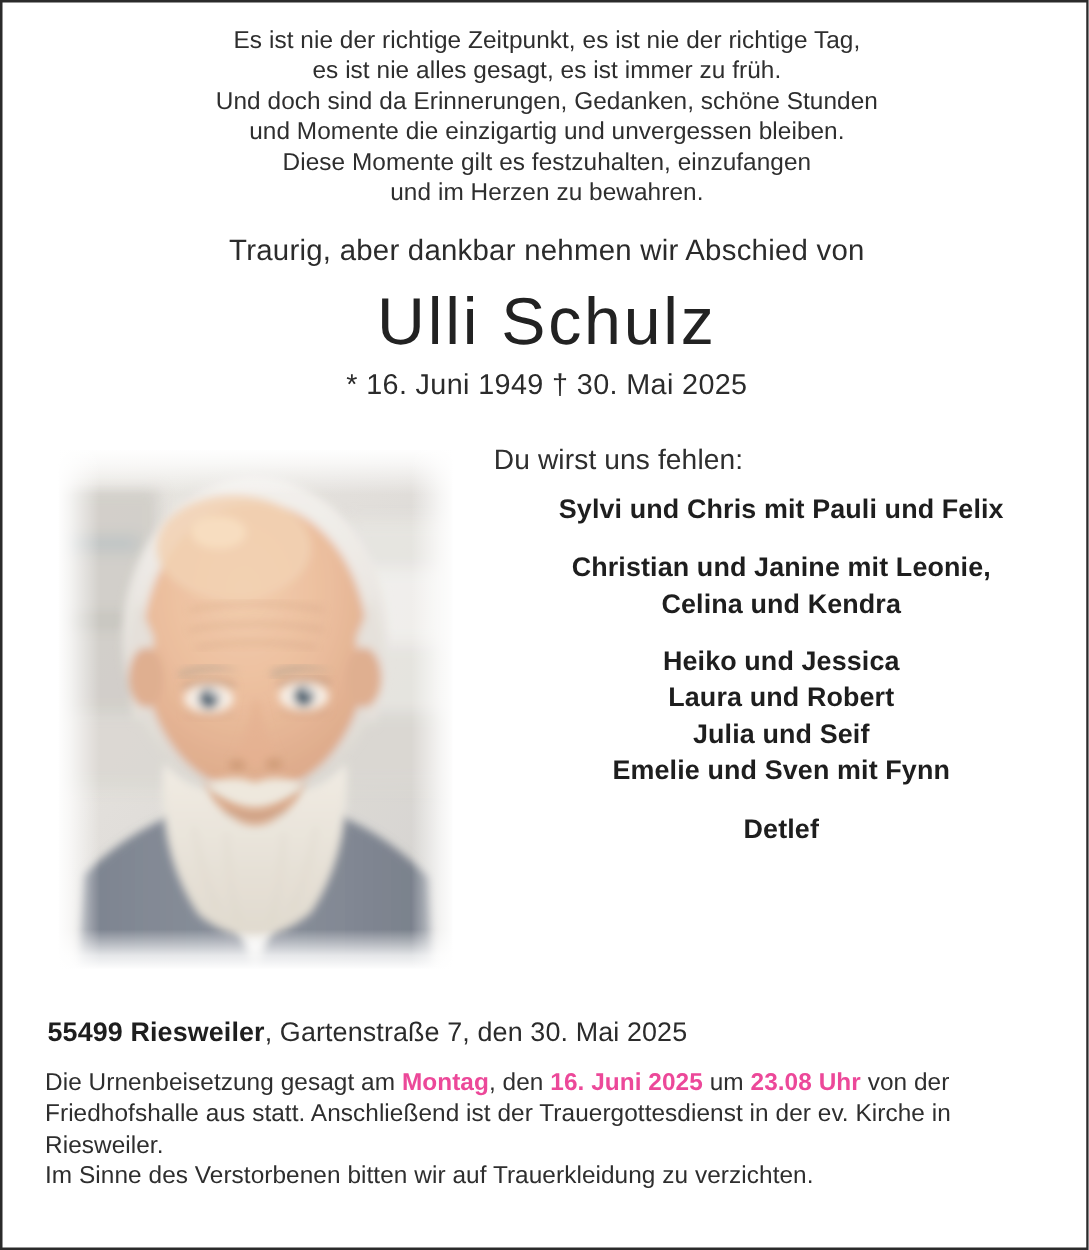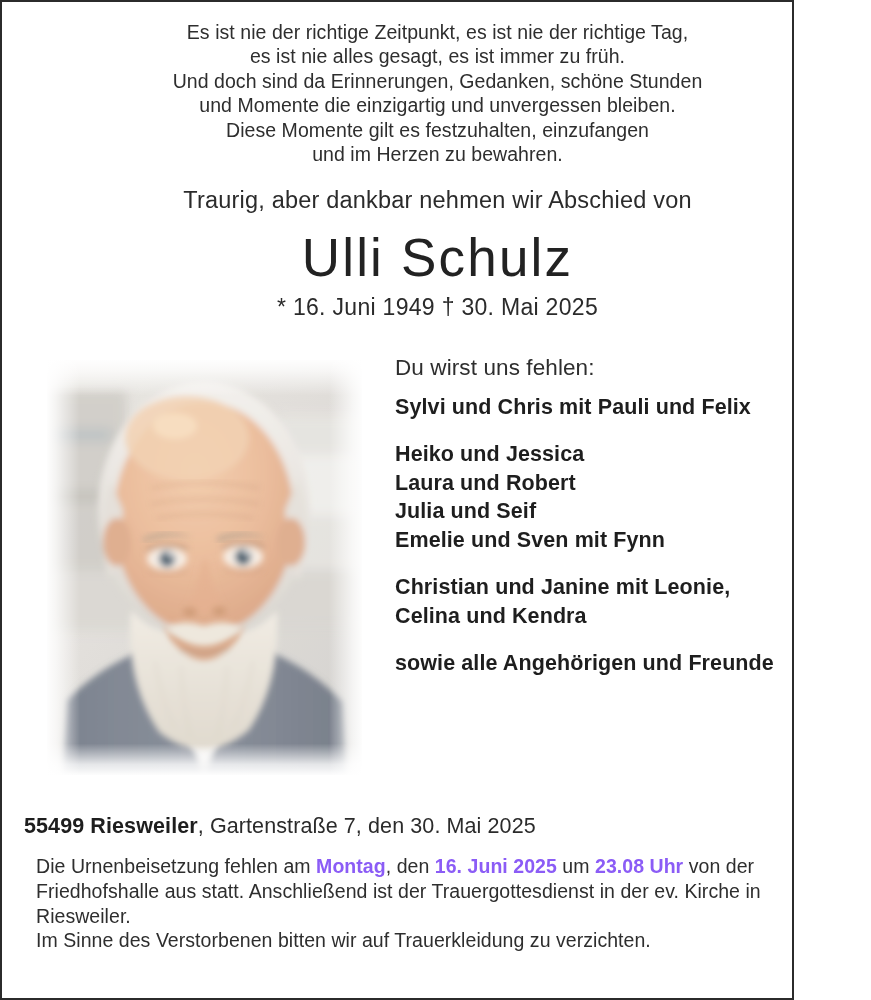--- a/index.html
+++ b/index.html
@@ -6,21 +6,21 @@
     margin: 0;
     padding: 0;
     background: #ffffff;
   }
   body {
     font-family: "Liberation Sans", sans-serif;
     -webkit-font-smoothing: antialiased;
   }
   #notice {
     position: relative;
-    width: 794px;
+    width: 871px;
     height: 1000px;
     box-sizing: border-box;
     background: #ffffff;
     border: 2px solid #2b2b2b;
     overflow: hidden;
   }
 
   
   .poem {
     position: absolute;
@@ -113,54 +113,55 @@
   .survivors-heading {
     font-size: 22.5px;
     font-weight: 400;
     color: #2e2e2e;
     line-height: 27px;
     margin-bottom: 12px;
     letter-spacing: 0.1px;
   }
   .survivor-group {
     margin-bottom: 18px;
+    text-align: center;
   }
   .survivor-group:last-child { margin-bottom: 0; }
   .survivor-line {
     font-size: 21.5px;
     font-weight: 700;
     line-height: 28.8px;
     letter-spacing: 0.1px;
     white-space: nowrap;
   }
 
   
   .address-line {
     position: absolute;
-    left: 22px;
+    left: 36px;
     top: 812px;
     font-size: 21.5px;
     color: #2b2b2b;
     letter-spacing: 0.1px;
   }
   .address-line .bold { font-weight: 700; color: #1e1e1e; }
 
   
   .details {
     position: absolute;
     left: 34px;
     top: 852px;
     width: 810px;
     font-size: 19.5px;
     line-height: 24.8px;
     color: #2e2e2e;
     letter-spacing: 0.05px;
   }
   .details p { margin: 0; }
-  .details .bold { font-weight: 700; color: #8b5cf6; }
+  .details .bold { font-weight: 700; color: #ec4899; }
 </style>
 </head>
 <body>
 
 <div id="notice">
 
   <div class="poem">
     <div>Es ist nie der richtige Zeitpunkt, es ist nie der richtige Tag,</div>
     <div>es ist nie alles gesagt, es ist immer zu früh.</div>
     <div>Und doch sind da Erinnerungen, Gedanken, schöne Stunden</div>
@@ -300,41 +301,41 @@
   </div>
 
   <div class="survivors">
     <div class="survivors-heading">Du wirst uns fehlen:</div>
 
     <div class="survivor-group">
       <div class="survivor-line">Sylvi und Chris mit Pauli und Felix</div>
     </div>
 
     <div class="survivor-group">
+      <div class="survivor-line">Christian und Janine mit Leonie,</div>
+      <div class="survivor-line">Celina und Kendra</div>
+    </div>
+
+    <div class="survivor-group">
       <div class="survivor-line">Heiko und Jessica</div>
       <div class="survivor-line">Laura und Robert</div>
       <div class="survivor-line">Julia und Seif</div>
       <div class="survivor-line">Emelie und Sven mit Fynn</div>
     </div>
 
+
     <div class="survivor-group">
-      <div class="survivor-line">Christian und Janine mit Leonie,</div>
-      <div class="survivor-line">Celina und Kendra</div>
-    </div>
-
-
-
-
-    <div class="survivor-group">
-      <div class="survivor-line">sowie alle Angehörigen und Freunde</div>
-    </div>
+      <div class="survivor-line">Detlef</div>
+    </div>
+
+
   </div>
 
   <div class="address-line">
     <span class="bold">55499 Riesweiler</span><span>, Gartenstraße 7, den 30. Mai 2025</span>
   </div>
 
   <div class="details">
-    <p><span>Die Urnenbeisetzung fehlen am </span><span class="bold">Montag</span><span>, den </span><span class="bold">16. Juni 2025</span><span> um </span><span class="bold">23.08 Uhr</span><span> von der Friedhofshalle aus statt. Anschließend ist der Trauergottesdienst in der ev. Kirche in Riesweiler.</span></p>
+    <p><span>Die Urnenbeisetzung gesagt am </span><span class="bold">Montag</span><span>, den </span><span class="bold">16. Juni 2025</span><span> um </span><span class="bold">23.08 Uhr</span><span> von der Friedhofshalle aus statt. Anschließend ist der Trauergottesdienst in der ev. Kirche in Riesweiler.</span></p>
     <p>Im Sinne des Verstorbenen bitten wir auf Trauerkleidung zu verzichten.</p>
   </div>
 
 </div>
 
 </body></html>

